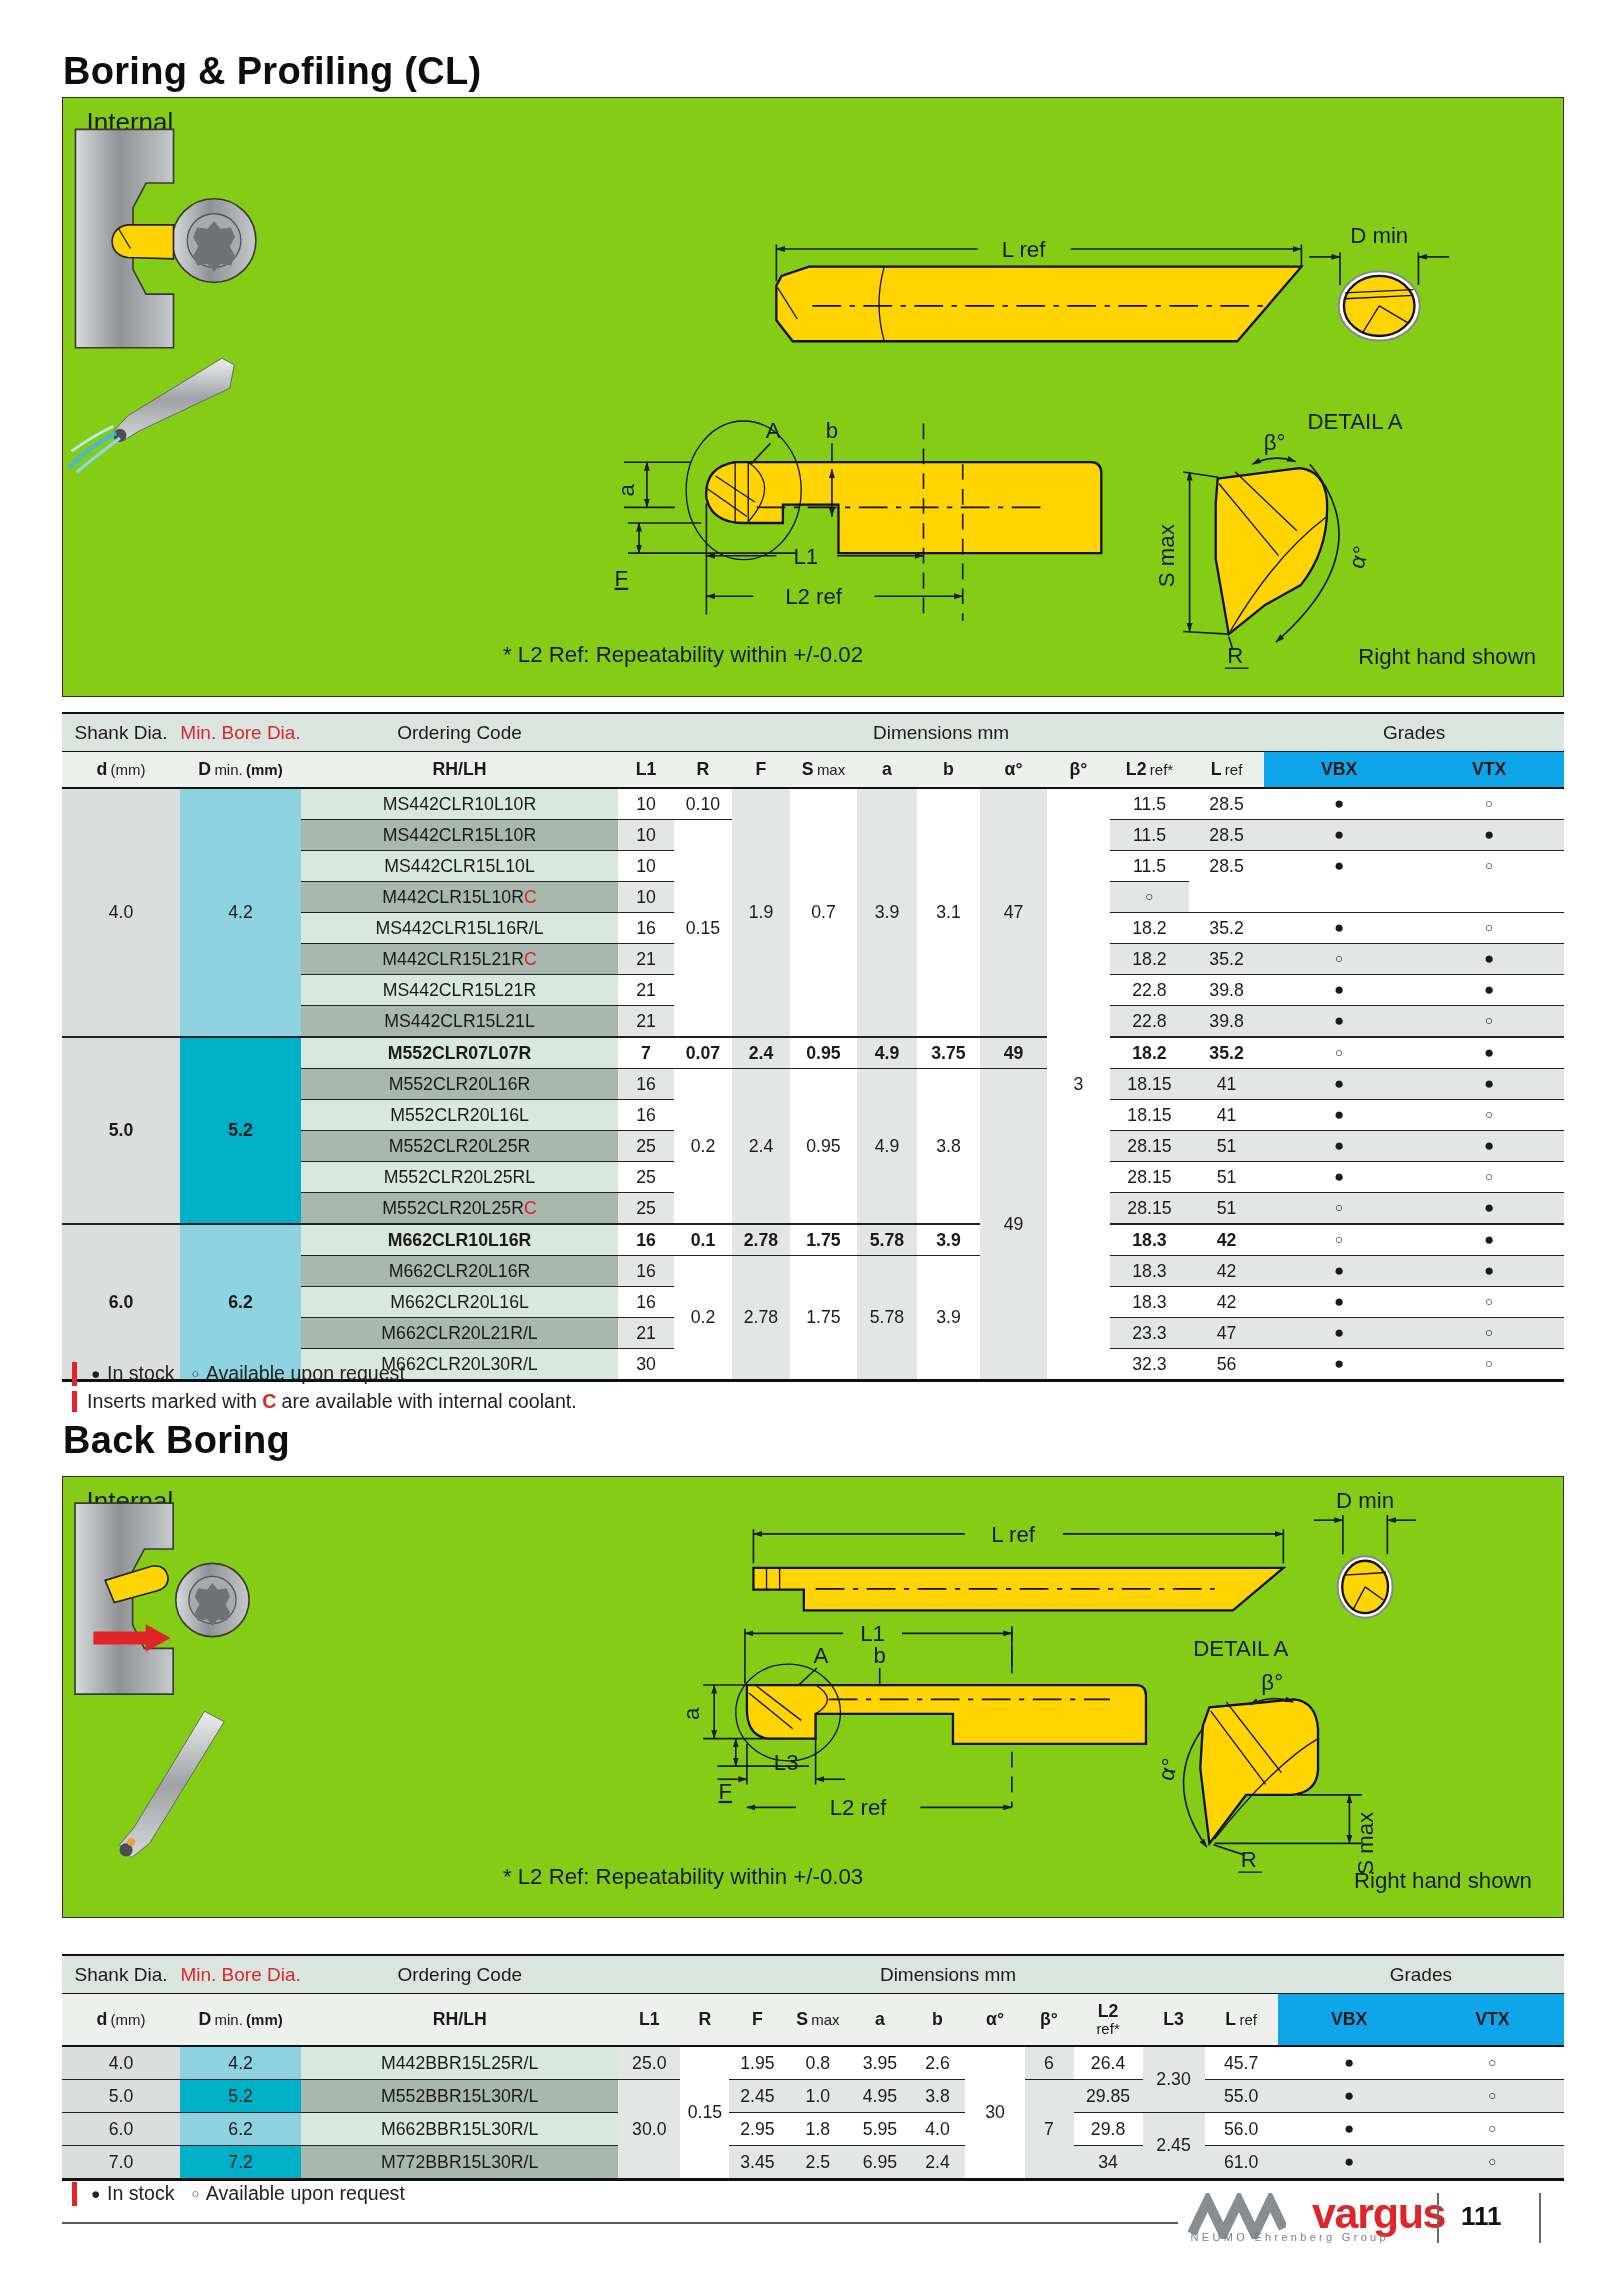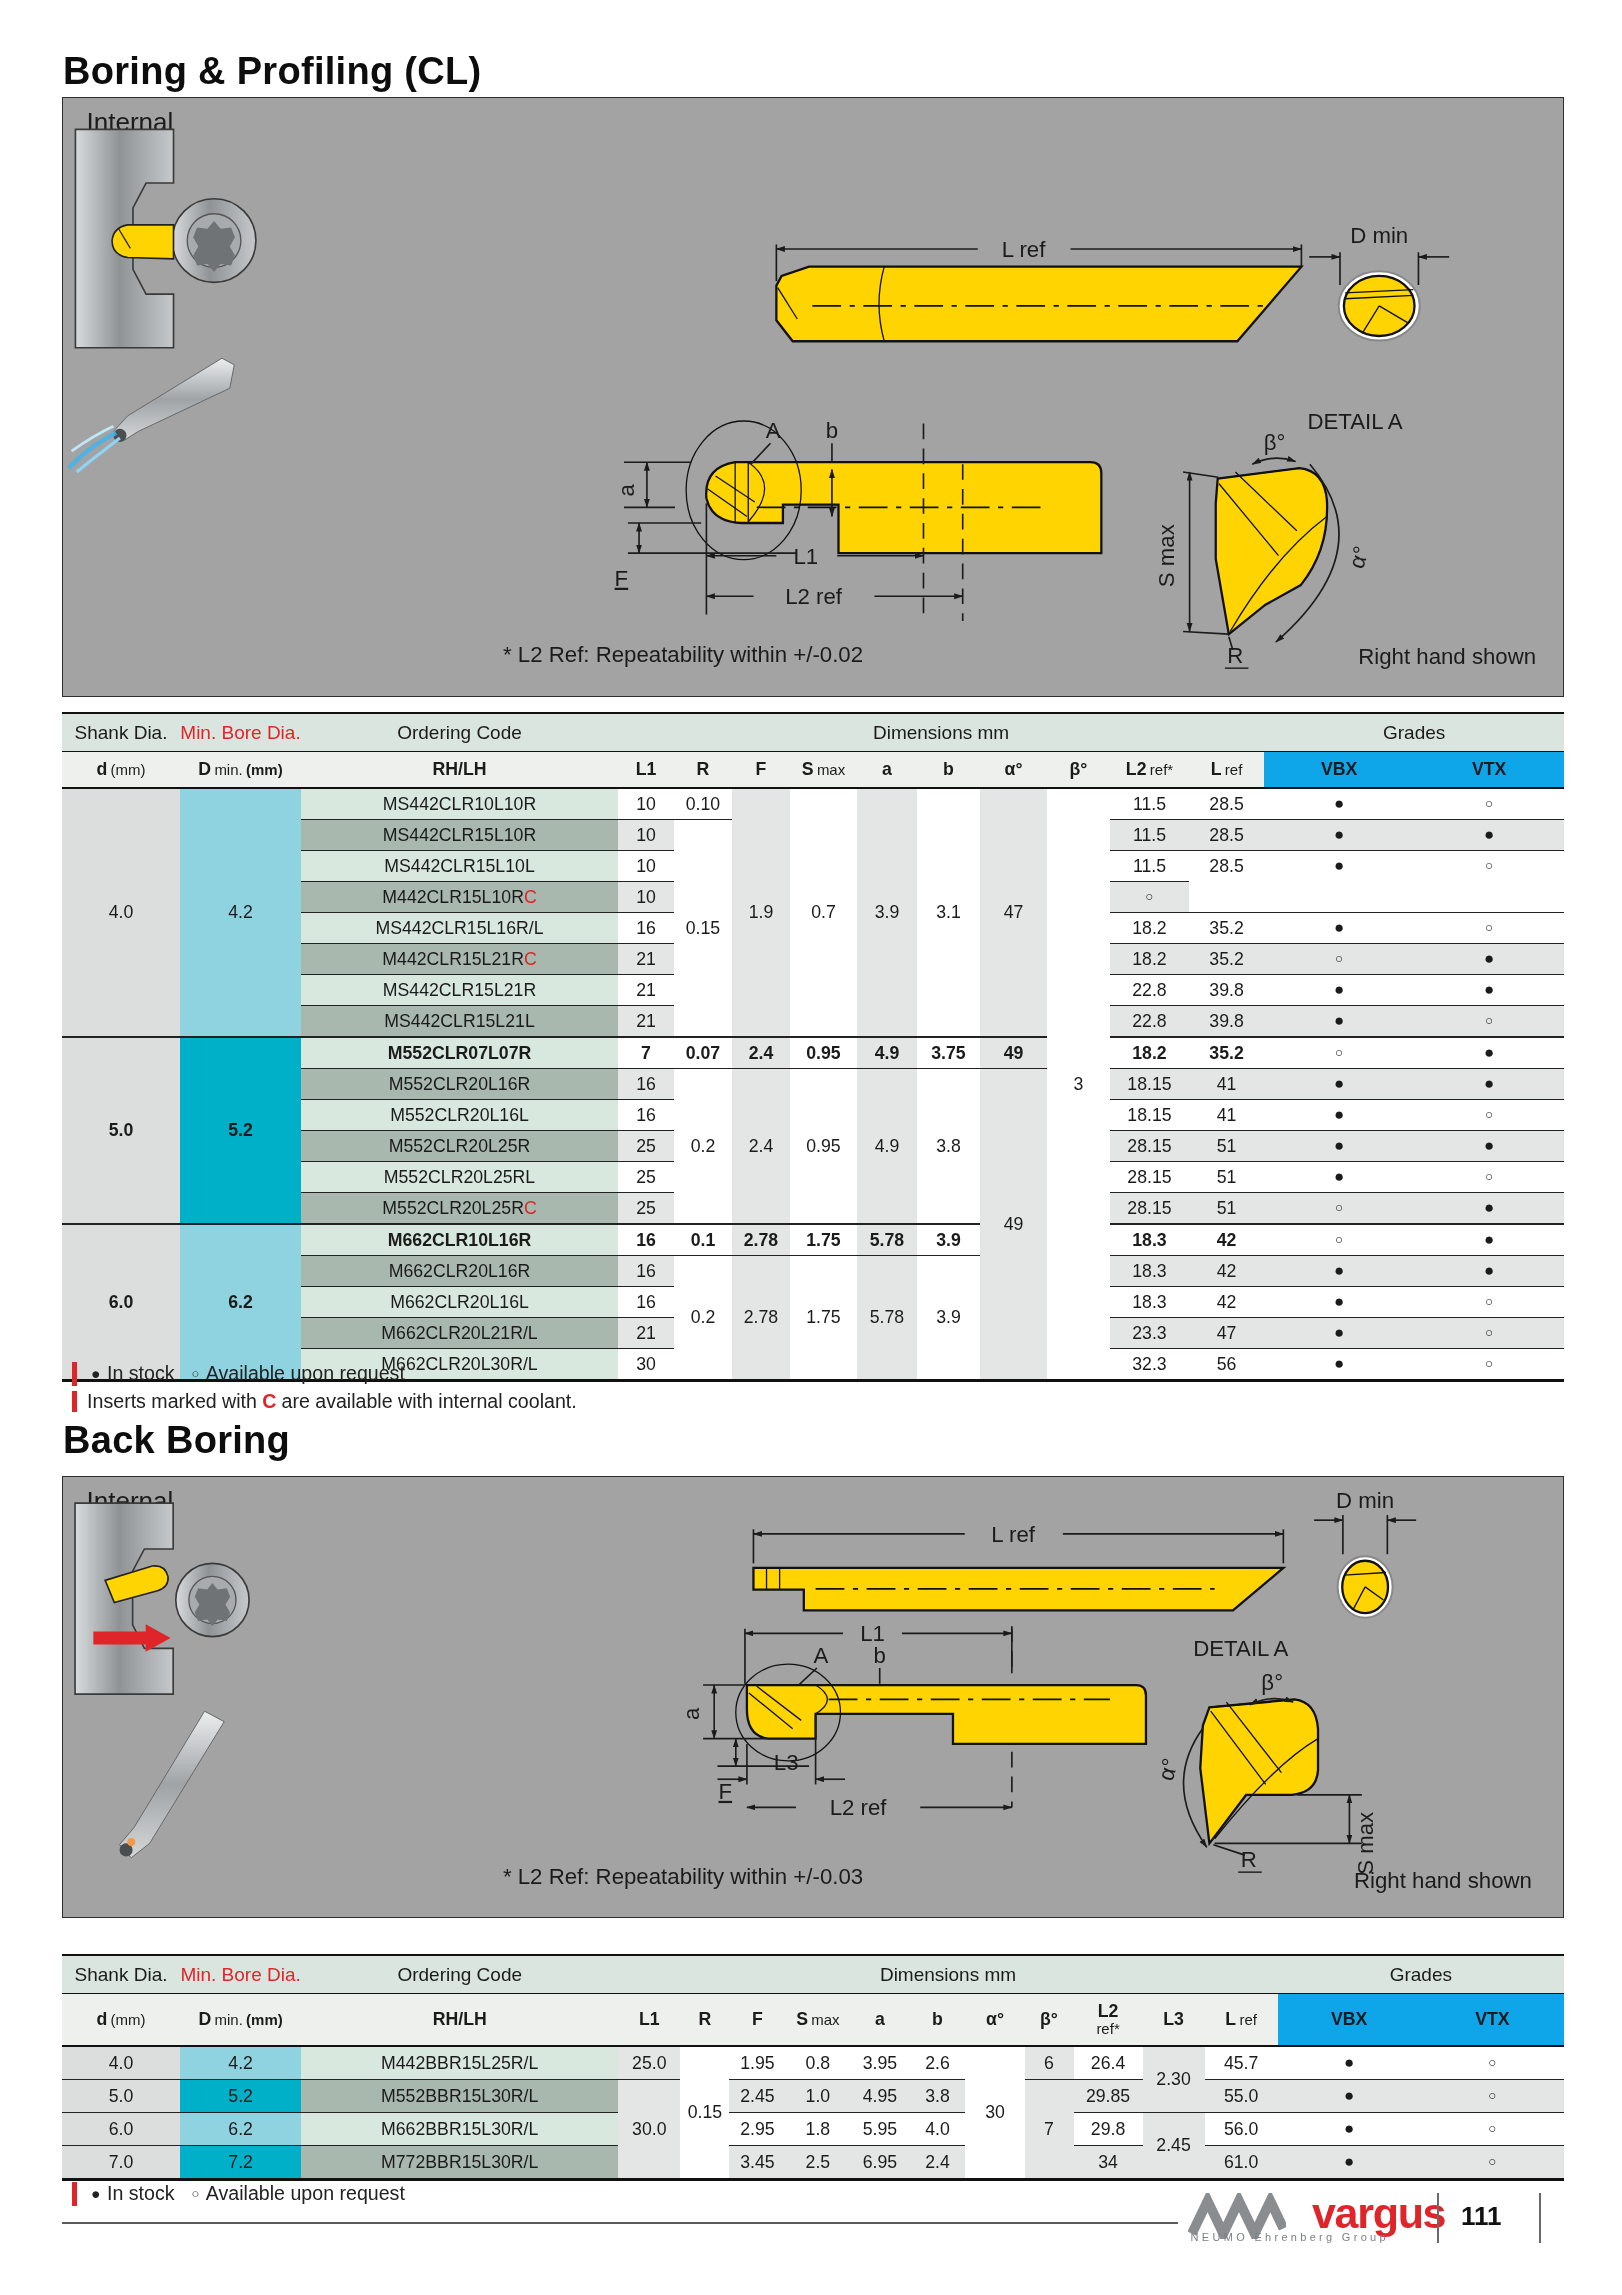--- a/index.html
+++ b/index.html
@@ -3,21 +3,21 @@
 <meta charset="utf-8">
 <style>
   html,body{margin:0;padding:0;background:#fff;}
   body{width:1623px;height:2295px;position:relative;font-family:"Liberation Sans",sans-serif;color:#1b1b1b;}
   #page{position:absolute;inset:0;background:#fff;overflow:hidden;}
 
   .sec-title{position:absolute;left:63px;font-weight:bold;font-size:38px;color:#0d0d0d;letter-spacing:0.3px;}
   #title1{top:50px;}
   #title2{top:1419px;}
 
-  .dbox{position:absolute;left:62px;width:1500px;border:1.3px solid #2e2e2e;background:#a3a3a3;}
+  .dbox{position:absolute;left:62px;width:1500px;border:1.3px solid #2e2e2e;background:#84cc16;}
   #box1{top:97px;height:598px;}
   #box2{top:1476px;height:440px;}
   .dbox svg{position:absolute;inset:0;}
   .internal{position:absolute;left:23.6px;top:9.2px;font-size:26px;color:#1b1b1b;}
 
   table{position:absolute;left:62px;border-collapse:collapse;table-layout:fixed;width:1502px;border-top:2.6px solid #111;border-bottom:3.3px solid #111;}
   #table1{top:712px;}
   #table2{top:1954px;}
   td{padding:0;margin:0;text-align:center;vertical-align:middle;font-size:17.7px;line-height:1.05;}
   tr.hrow1 td{height:37px;background:#dbe5df;border-bottom:1.3px solid #111;font-size:19px;}

